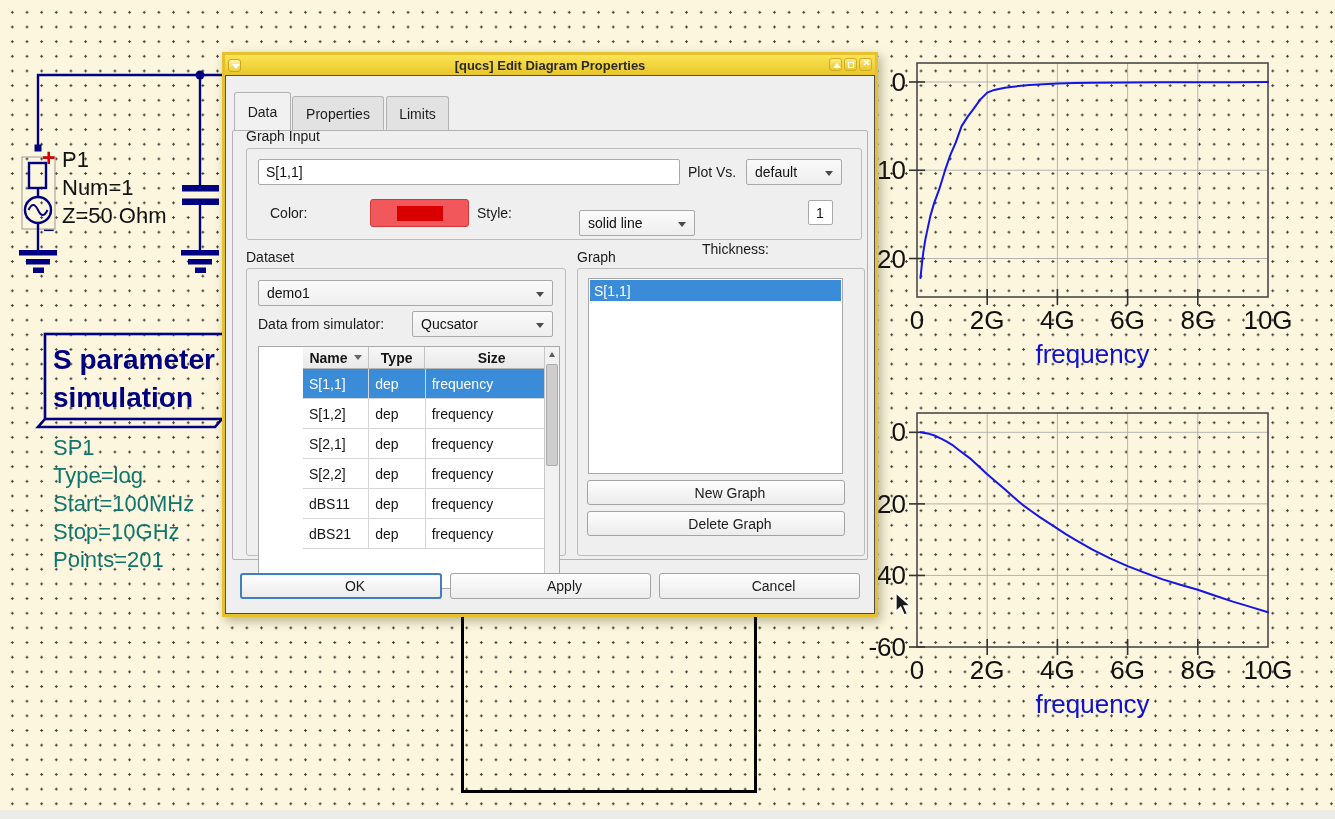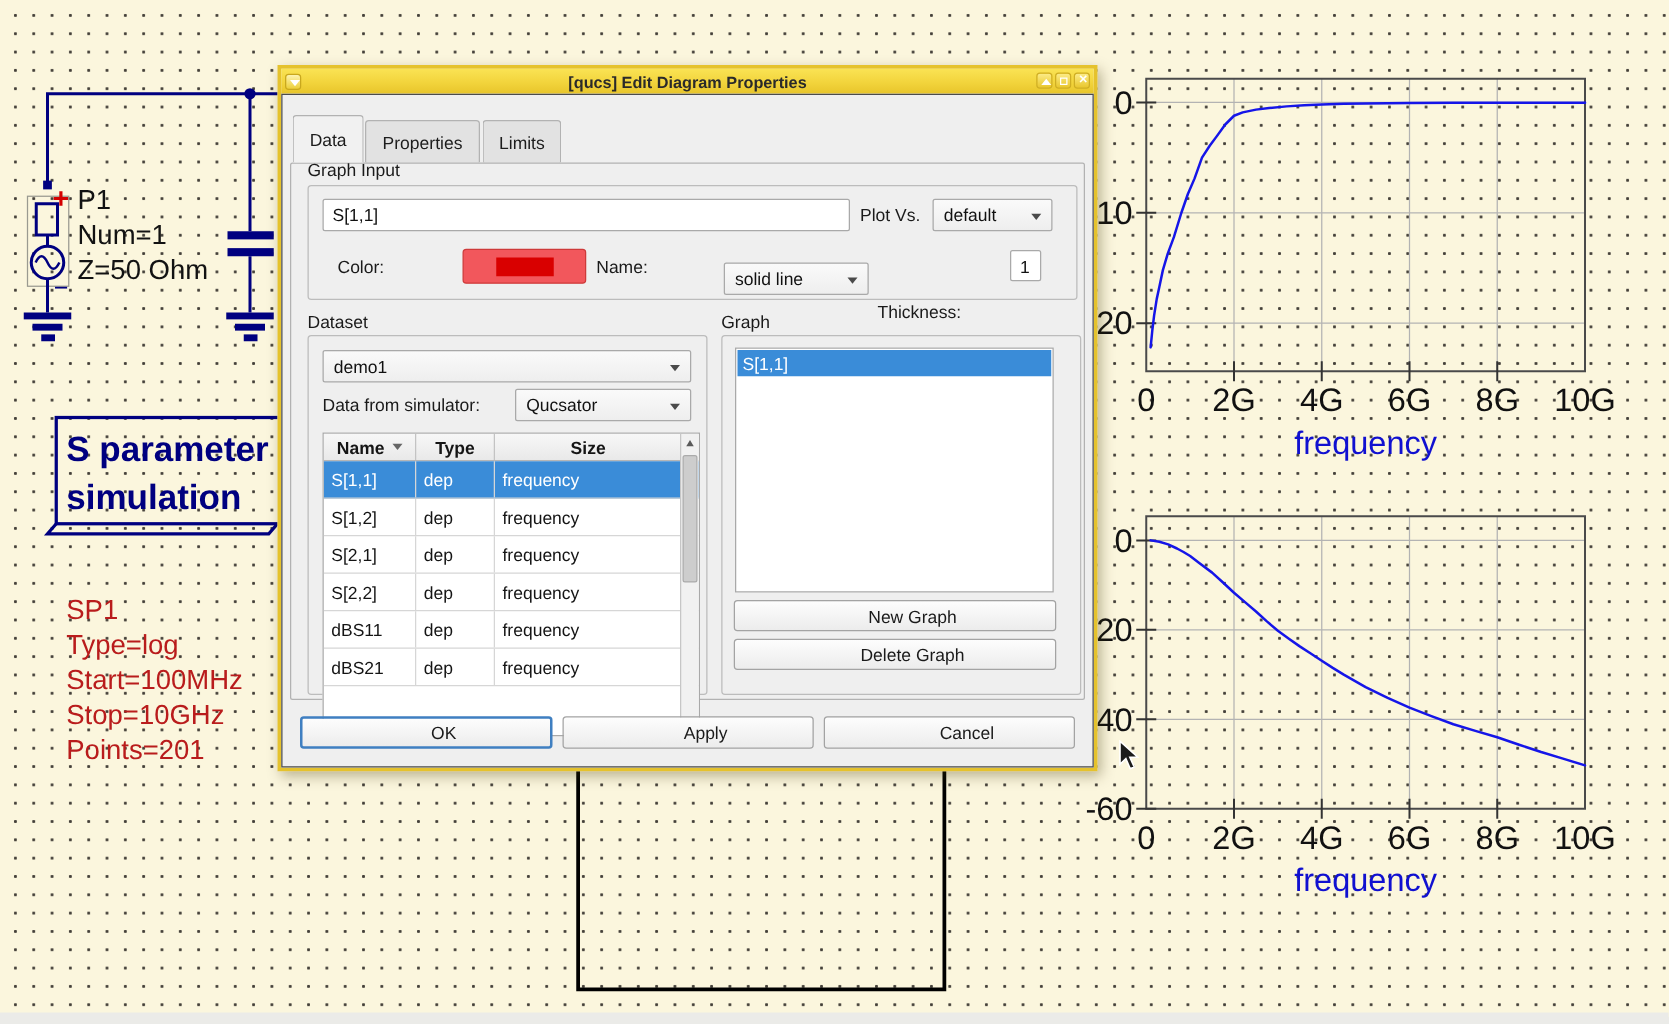--- a/index.html
+++ b/index.html
@@ -11,21 +11,21 @@
     background-image: radial-gradient(circle, #45413a 1px, transparent 1.4px);
     background-size:14.67px 14.67px;
     background-position:5px 5px;
   }
   .abs { position:absolute; }
 
   
   #circuit-svg { left:0; top:0; z-index:1; }
   .schem-text { position:absolute; color:#121212; font-size:22px; line-height:28px; z-index:1; white-space:nowrap; }
   #sim-title { position:absolute; left:53px; top:341px; color:#000080; font-size:28px; line-height:38px; font-weight:600; z-index:1; white-space:nowrap; }
-  #sim-props { position:absolute; left:53px; top:434px; color:#b91c1c; font-size:22px; line-height:28px; z-index:1;margin-top:40px; }
+  #sim-props { position:absolute; left:53px; top:434px; color:#0f766e; font-size:22px; line-height:28px; z-index:1; }
 
   
   .plot-svg { position:absolute; z-index:2; }
 
   
   #new-diagram-rect { left:461px; top:560px; width:296px; height:233px; border:3px solid #000; z-index:3; }
 
   
   #bottom-strip { left:0; top:810px; width:1335px; height:9px; background:#ebebe8; z-index:1; }
 
@@ -68,21 +68,21 @@
               font-size:14px; color:#111; padding-left:8px; display:flex; align-items:center; }
   .dropdown::after { content:""; position:absolute; right:8px; top:11px; width:0; height:0;
               border-left:4px solid transparent; border-right:4px solid transparent; border-top:5px solid #4a4a4a; }
 
   #color-button { position:absolute; background:#f2575c; border:1px solid #ce3a3a; border-radius:3px;
                   display:flex; align-items:center; justify-content:center; }
   #color-button .bar { width:46px; height:15px; background:#d90000; }
 
   
   #ds-table { position:absolute; left:32px; top:270px; width:302px; height:243px;
-              background:#fff; border:1px solid #a9a9a9; overflow:hidden; }
+              background:#fff; border:1px solid #a9a9a9; overflow:hidden;padding-left:44px; }
   .th-row { display:flex; height:22px; background:linear-gradient(#f7f7f7,#e9e9e9); border-bottom:1px solid #b5b5b5;
             font-size:14px; font-weight:bold; color:#151515; }
   .th-cell { border-right:1px solid #c3c3c3; display:flex; align-items:center; justify-content:center; position:relative; }
   .sort-arrow { width:0; height:0; border-left:4px solid transparent; border-right:4px solid transparent;
                 border-top:5px solid #666; margin-left:6px; }
   .trow { display:flex; height:30px; font-size:14px; color:#141414; border-bottom:1px solid #d6d6d6; }
   .trow .cell { border-right:1px solid #d6d6d6; display:flex; align-items:center; padding-left:6px; }
   .trow.selected { background:#3a8cd8; color:#fff; }
   .trow.selected .cell { border-right-color:#55a: }
   #ds-scroll { position:absolute; right:0; top:0; bottom:0; width:15px; background:#f1f1f1; border-left:1px solid #c6c6c6; }
@@ -264,21 +264,21 @@
 
     <div class="grp-label" style="left:20px; top:52px;">Graph Input</div>
     <div class="grp-frame" style="left:20px; top:72px; width:616px; height:92px;"></div>
     <div class="text-input" style="left:32px; top:83px; width:422px; height:26px;">S[1,1]</div>
     <div class="fld-label" style="left:462px; top:88px;text-align:center;">Plot Vs.</div>
     <div class="dropdown" style="left:520px; top:83px; width:96px; height:26px;">default</div>
     <div class="fld-label" style="left:44px; top:129px;">Color:</div>
     <div id="color-button" style="left:144px; top:123px; width:99px; height:28px;">
         <div class="bar"></div>
       </div>
-    <div class="fld-label" style="left:251px; top:129px;">Name:</div>
+    <div class="fld-label" style="left:251px; top:129px;">Style:</div>
     <div class="dropdown" style="left:353px; top:123px; width:116px; height:26px;margin-top:11px;">solid line</div>
     <div class="fld-label" style="left:476px; top:129px;margin-top:36px;">Thickness:</div>
     <div class="text-input" style="left:582px; top:124px; width:25px; height:25px;">1</div>
 
     <div class="grp-label" style="left:20px; top:173px;">Dataset</div>
     <div class="grp-frame" style="left:20px; top:192px; width:320px; height:288px;"></div>
     <div class="dropdown" style="left:32px; top:204px; width:295px; height:26px;">demo1</div>
     <div class="fld-label" style="left:32px; top:240px;">Data from simulator:</div>
     <div class="dropdown" style="left:186px; top:235px; width:141px; height:26px;">Qucsator</div>
     <div id="ds-table">

